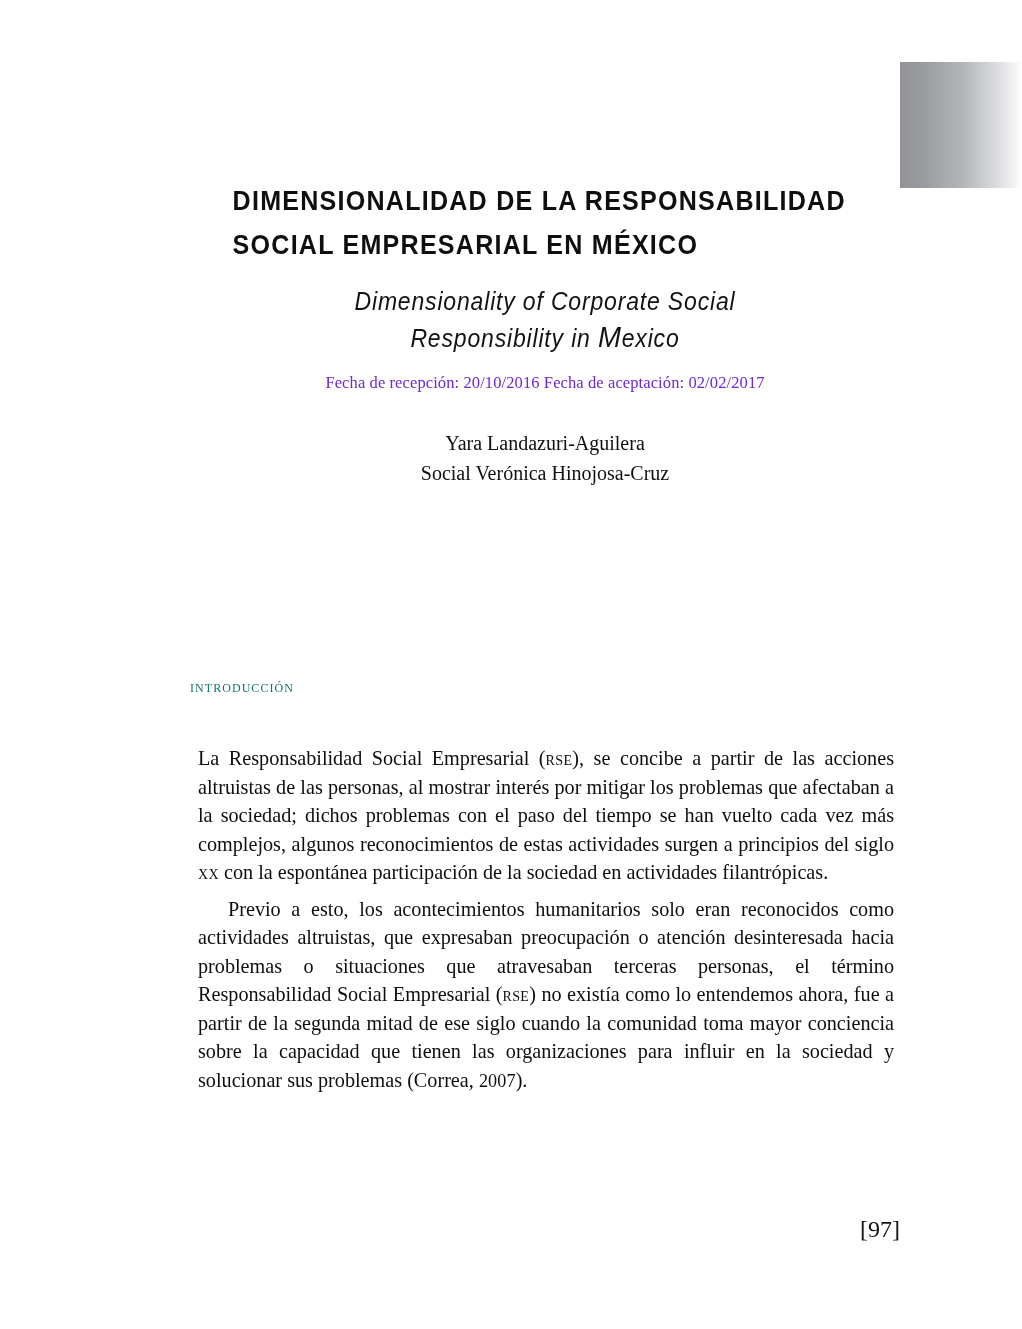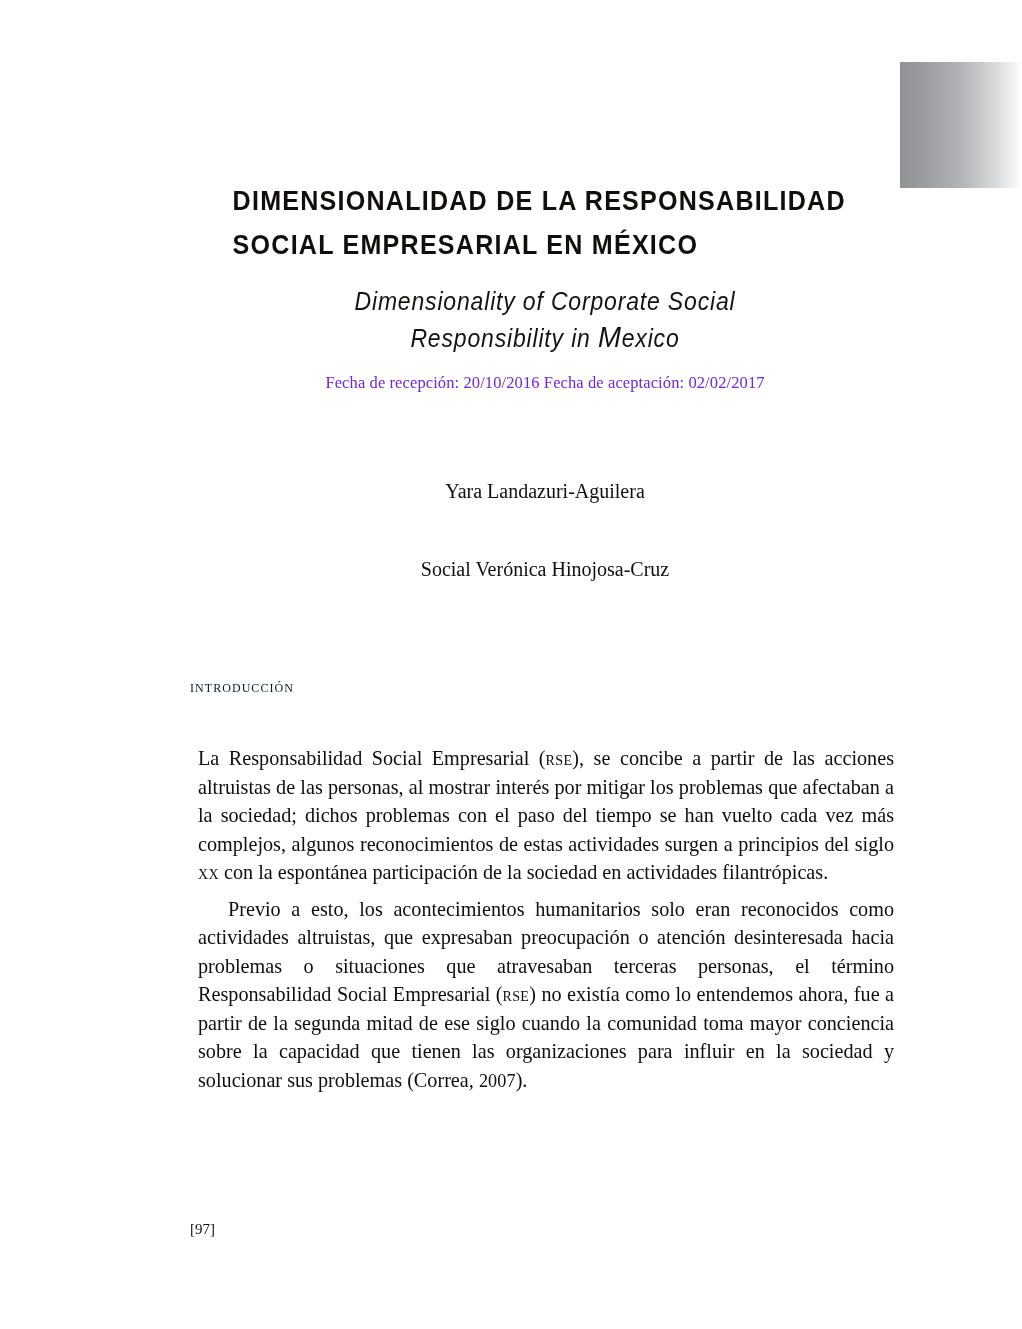--- a/index.html
+++ b/index.html
@@ -98,34 +98,34 @@
   .authors {
     position: absolute;
     left: 0;
     top: 428px;
     width: 710px;
     text-align: center;
     font-size: 20px;
     line-height: 30px;
     color: #110f0e;
   }
-  .authors .ln { display: block; margin-top: 48px; }
+  .authors .ln { display: block; }
 
   
   .section-heading {
     position: absolute;
     left: 0;
     top: 676px;
     width: 710px;
     font-size: 17px;
     line-height: 22px;
     letter-spacing: 1.05px;
     font-variant: small-caps;
     text-transform: lowercase;
-    color: #0f172a;
+    color: #0f766e;
   }
 
   
   .body-copy {
     position: absolute;
     left: 0;
     top: 736px;
     width: 712px;
     font-size: 20.2px;
     line-height: 28.55px;
@@ -149,22 +149,22 @@
     font-size: 0.9em;
     letter-spacing: 0.1px;
   }
 
   
   .folio {
     position: absolute;
     left: 0;
     top: 1216px;
     width: 710px;
-    text-align: left;
-    font-size: 15px;
+    text-align: right;
+    font-size: 24px;
     line-height: 26px;
     color: #131110;
   }
 </style>
 </head>
 <body>
 
 <div class="scan-gradient"></div>
 
 <div class="page">

